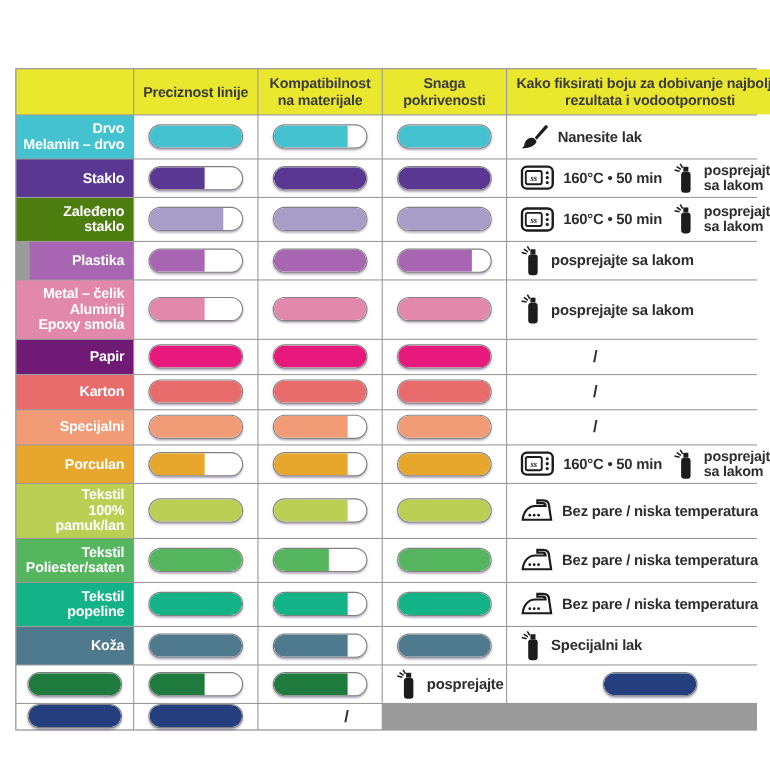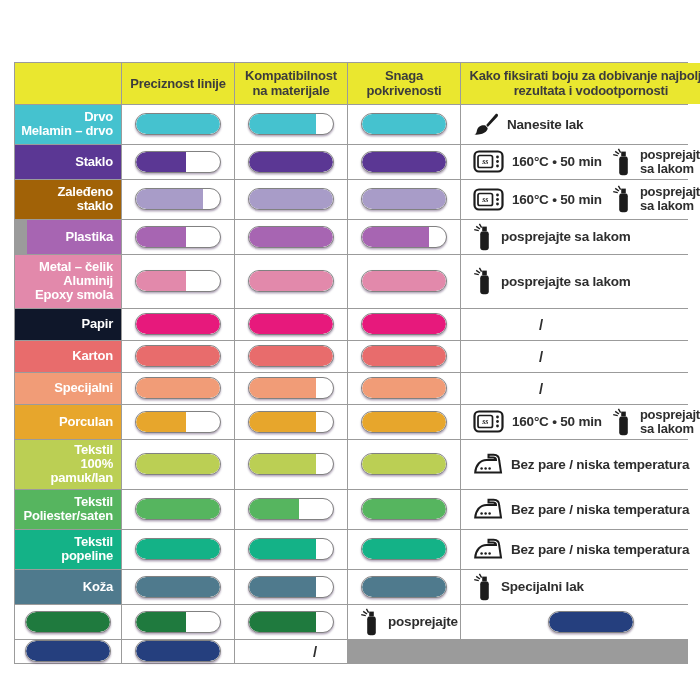--- a/index.html
+++ b/index.html
@@ -98,21 +98,21 @@
           <svg class="icon" width="20" height="28" viewBox="0 0 20 28">
     <path d="M7 6 L3.2 3.4" stroke="#1c1c1c" stroke-width="1.4" fill="none"></path>
     <path d="M8.6 4.6 L6.4 0.9" stroke="#1c1c1c" stroke-width="1.4" fill="none"></path>
     <path d="M5.8 7.6 L1.2 6.6" stroke="#1c1c1c" stroke-width="1.4" fill="none"></path>
     <rect x="9.2" y="3.6" width="4.6" height="4.4" fill="#1c1c1c"></rect>
     <rect x="7.2" y="8.2" width="8.6" height="19" rx="3" fill="#1c1c1c"></rect>
   </svg>
           <span class="fix-text narrow">posprejajte sa lakom</span>
         </div>
       </div>
-      <div class="cell label-cell" style="background: #a16207; min-height: 39px;">
+      <div class="cell label-cell" style="background: #4d7c0f; min-height: 39px;">
         <span class="label-line">Zaleđeno</span>
         <span class="label-line">staklo</span>
       </div>
       <div class="cell pill-cell">
         <div class="pill">
           <div class="pill-fill" style="width: 80%; background: rgb(168, 156, 200);"></div>
         </div>
       </div>
       <div class="cell pill-cell">
         <div class="pill">
@@ -202,21 +202,21 @@
           <svg class="icon" width="20" height="28" viewBox="0 0 20 28">
     <path d="M7 6 L3.2 3.4" stroke="#1c1c1c" stroke-width="1.4" fill="none"></path>
     <path d="M8.6 4.6 L6.4 0.9" stroke="#1c1c1c" stroke-width="1.4" fill="none"></path>
     <path d="M5.8 7.6 L1.2 6.6" stroke="#1c1c1c" stroke-width="1.4" fill="none"></path>
     <rect x="9.2" y="3.6" width="4.6" height="4.4" fill="#1c1c1c"></rect>
     <rect x="7.2" y="8.2" width="8.6" height="19" rx="3" fill="#1c1c1c"></rect>
   </svg>
           <span class="fix-text">posprejajte sa lakom</span>
         </div>
       </div>
-      <div class="cell label-cell" style="background: #0f172a; min-height: 31px; padding-left: 36px;">
+      <div class="cell label-cell" style="background: #701a75; min-height: 31px; padding-left: 36px;">
         <span class="label-line">Papir</span>
       </div>
       <div class="cell pill-cell">
         <div class="pill">
           <div class="pill-fill full" style="width: 100%; background: rgb(231, 25, 124);"></div>
         </div>
       </div>
       <div class="cell pill-cell">
         <div class="pill">
           <div class="pill-fill full" style="width: 100%; background: rgb(231, 25, 124);"></div>

